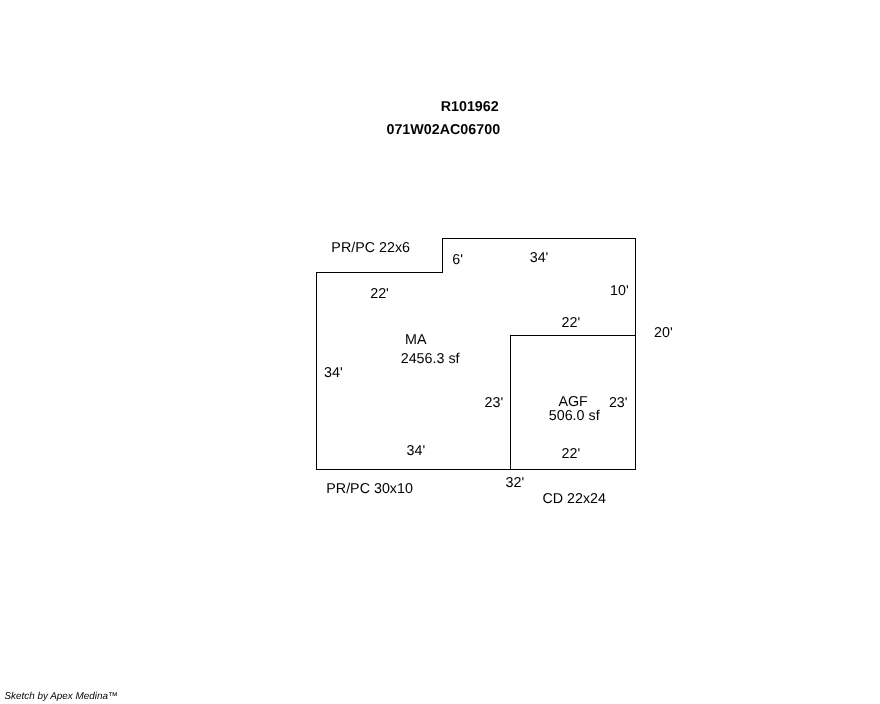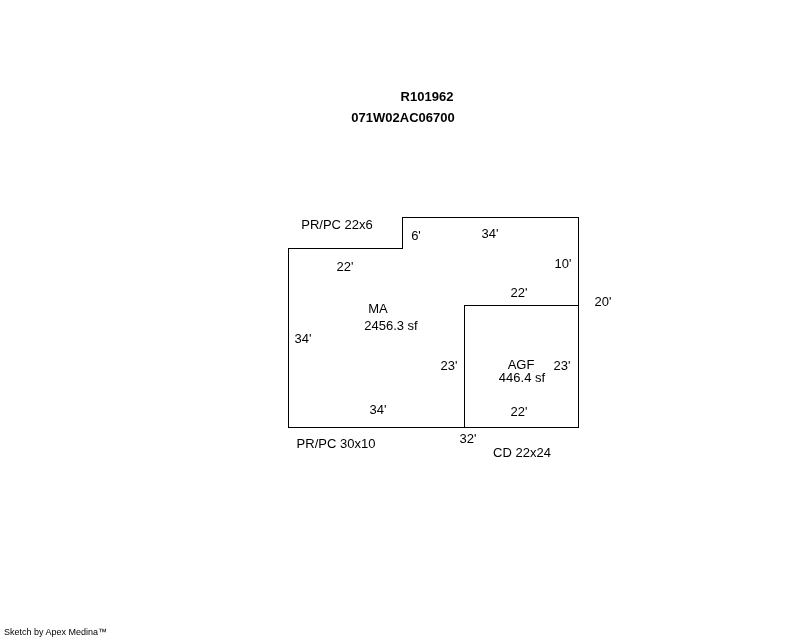--- a/index.html
+++ b/index.html
@@ -36,20 +36,21 @@
     font-weight: bold;
   }
   .footer {
     position: absolute;
     left: 4px;
     top: 627px;
     font-size: 9px;
     line-height: 10px;
     color: #000000;
     white-space: nowrap;
+    font-style: italic;
   }
 </style>
 </head>
 <body>
 
 <div class="page">
 
   <svg class="sketch-svg" width="800" height="640" viewBox="0 0 800 640">
     <g fill="none" stroke="#000000" stroke-width="1" shape-rendering="crispEdges">
       <path d="M288,248 L402,248 L402,217 L578,217 L578,427 L288,427 Z"></path>
@@ -73,17 +74,17 @@
   <span class="lbl c" style="left:303px; top:332px">34'</span>
   <span class="lbl c" style="left:449px; top:359px">23'</span>
   <span class="lbl c" style="left:562px; top:359px">23'</span>
   <span class="lbl c" style="left:378px; top:403px">34'</span>
   <span class="lbl c" style="left:519px; top:405px">22'</span>
   <span class="lbl c" style="left:468px; top:432px">32'</span>
 
   <span class="lbl c" style="left:378px; top:302px">MA</span>
   <span class="lbl c" style="left:391px; top:319px">2456.3 sf</span>
   <span class="lbl c" style="left:521px; top:358px">AGF</span>
-  <span class="lbl c" style="left:522px; top:371px">446.4 sf</span>
+  <span class="lbl c" style="left:522px; top:371px">506.0 sf</span>
 
   <span class="footer">Sketch by Apex Medina™</span>
 
 </div>
 
 </body></html>

